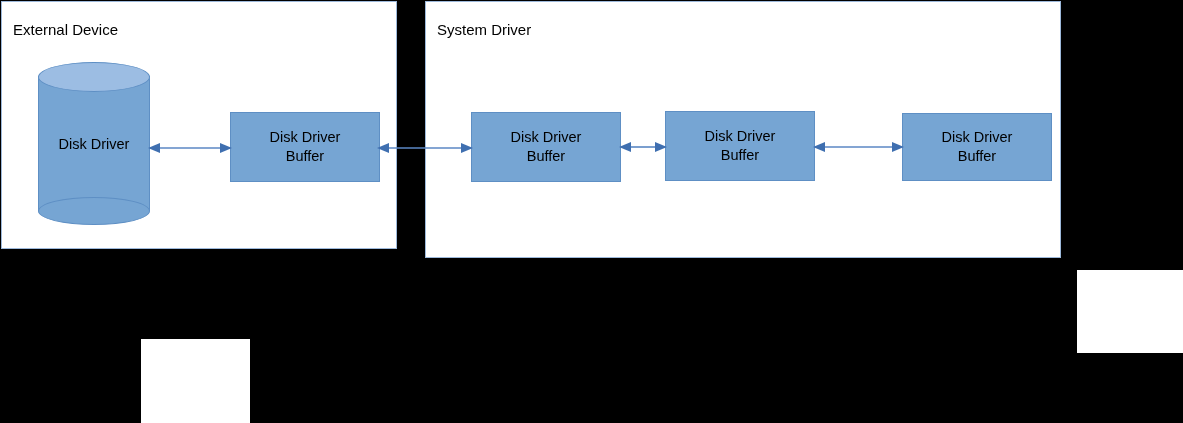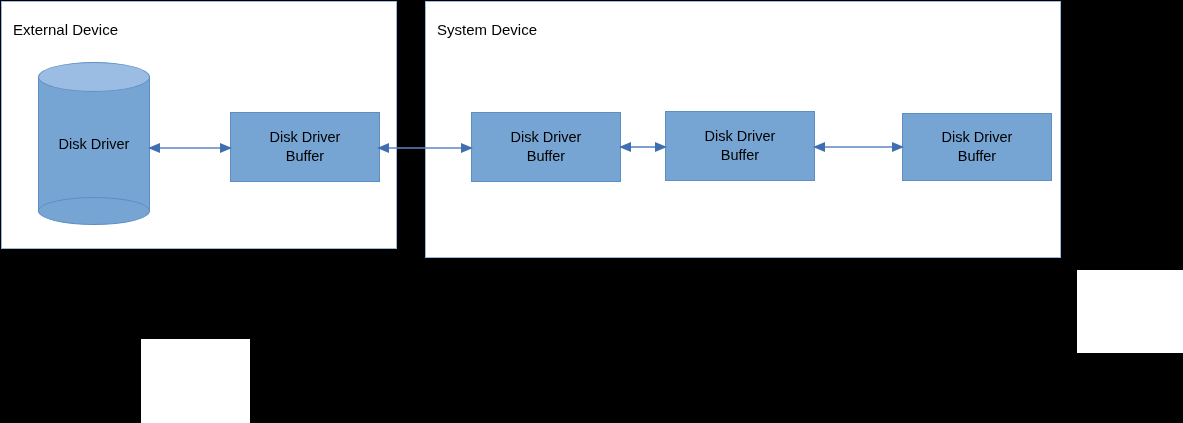--- a/index.html
+++ b/index.html
@@ -99,21 +99,21 @@
 </head>
 <body>
 
 <div class="canvas">
 
   <div class="container" id="container-external">
     <div class="container-title">External Device</div>
   </div>
 
   <div class="container" id="container-memory">
-    <div class="container-title">System Device</div>
+    <div class="container-title">System Driver</div>
   </div>
 
   <div class="cylinder">
     <div class="cyl-body"></div>
     <div class="cyl-bottom"></div>
     <div class="cyl-top"></div>
     <div class="cyl-label">Disk Driver</div>
   </div>
 
   <div class="buffer-box" style="left:230px;top:112px;width:150px;height:70px;">

